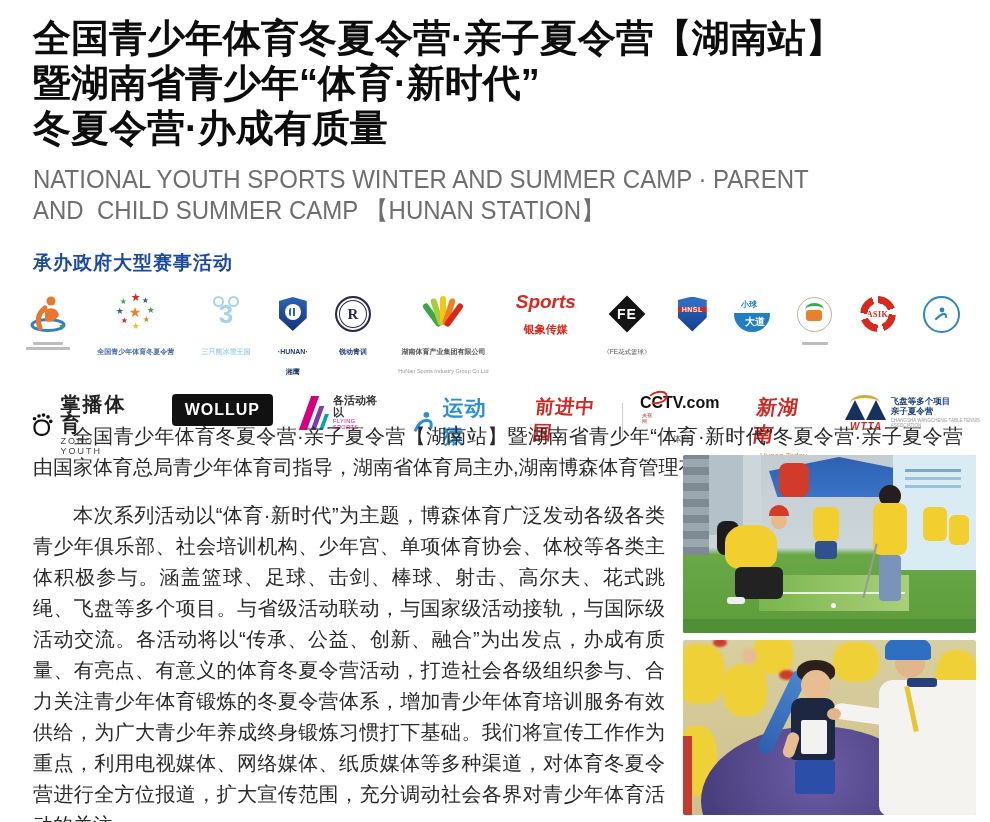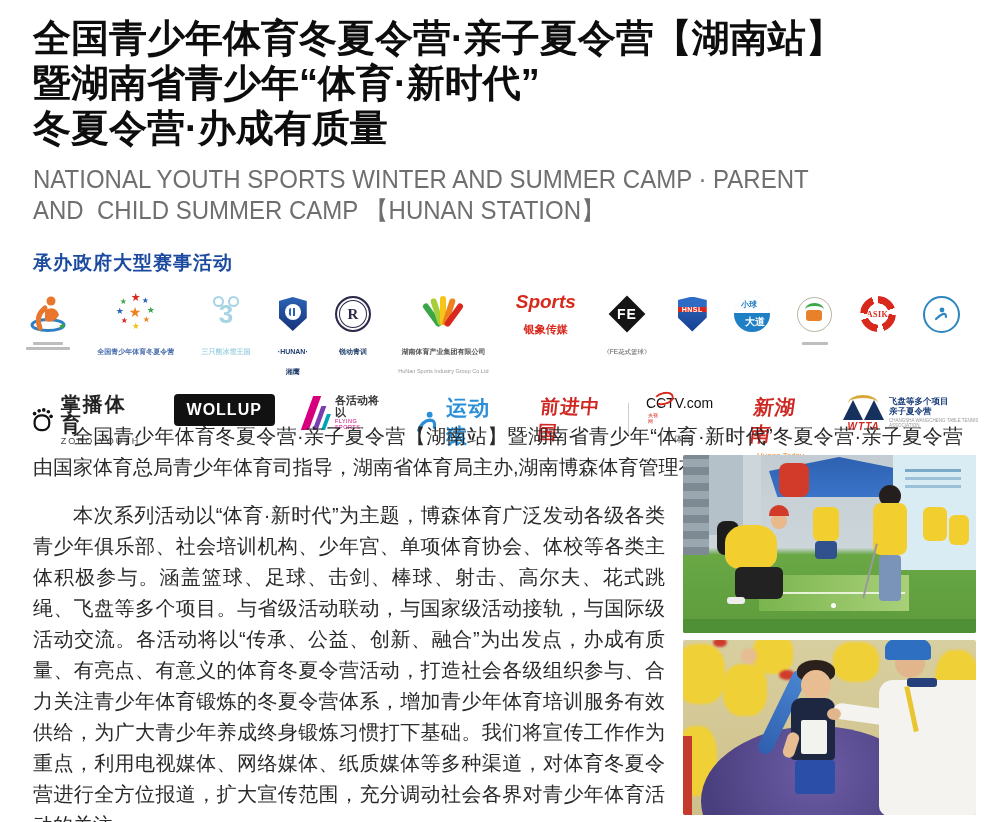--- a/index.html
+++ b/index.html
@@ -89,21 +89,21 @@
   .fly-icon{display:flex;align-items:flex-end;gap:2px;height:36px;}
   .fly-icon i{display:block;}
   .fb1{width:8px;height:34px;background:#d6007f;transform:skewX(-20deg);}
   .fb2{width:5px;height:24px;background:#7a3fae;transform:skewX(-20deg);}
   .fb3{width:4px;height:16px;background:#00a5b5;transform:skewX(-20deg);}
   .fly-t{font-size:11px;font-weight:700;color:#333;line-height:12px;}
   .fly-s{font-size:5.5px;color:#d6007f;letter-spacing:.5px;}
   .ape-t{font-size:21px;font-weight:700;color:#2a8fd8;letter-spacing:1px;}
   .qj{font-size:19px;font-weight:900;color:#cf2722;transform:skewX(-6deg);letter-spacing:1px;}
   .vd{width:1px;height:34px;background:#ccc;margin:0 10px;}
-  .cctv-main{font-weight:400;font-size:14px;color:#111;position:relative;}
+  .cctv-main{font-weight:700;font-size:16px;color:#111;position:relative;}
   .cctv-main::after{content:"";position:absolute;left:8px;top:-3px;width:16px;height:9px;
     border:2px solid #d9281c;border-left-color:transparent;border-radius:50%;transform:rotate(-14deg);}
   .cctv-tag{font-size:5px;color:#d9281c;display:inline-block;width:12px;line-height:6px;vertical-align:top;margin-left:2px;}
   .cctv-sub{font-size:9px;color:#555;display:block;text-align:center;margin-top:3px;}
   .xhn-t{font-size:20px;font-weight:900;color:#cf2722;transform:skewX(-8deg);letter-spacing:1px;}
   .xhn-s{font-size:8px;color:#e8882a;text-align:center;margin-top:3px;}
   .wtta-icon{position:relative;width:44px;height:36px;}
   .wtta-icon .t1,.wtta-icon .t2{position:absolute;bottom:10px;width:0;height:0;
     border-left:10px solid transparent;border-right:10px solid transparent;border-bottom:20px solid #16315e;}
   .wtta-icon .t1{left:1px;} .wtta-icon .t2{left:22px;}

